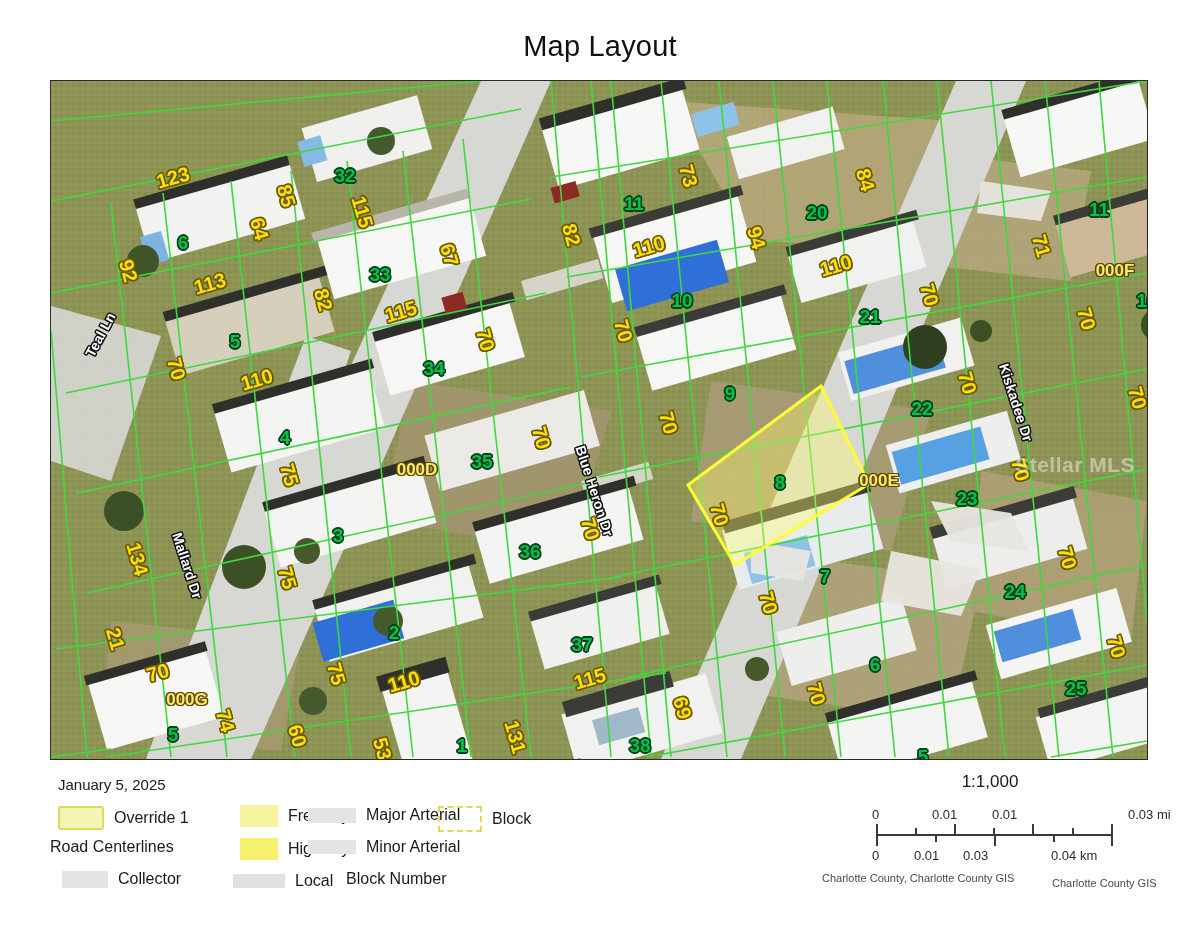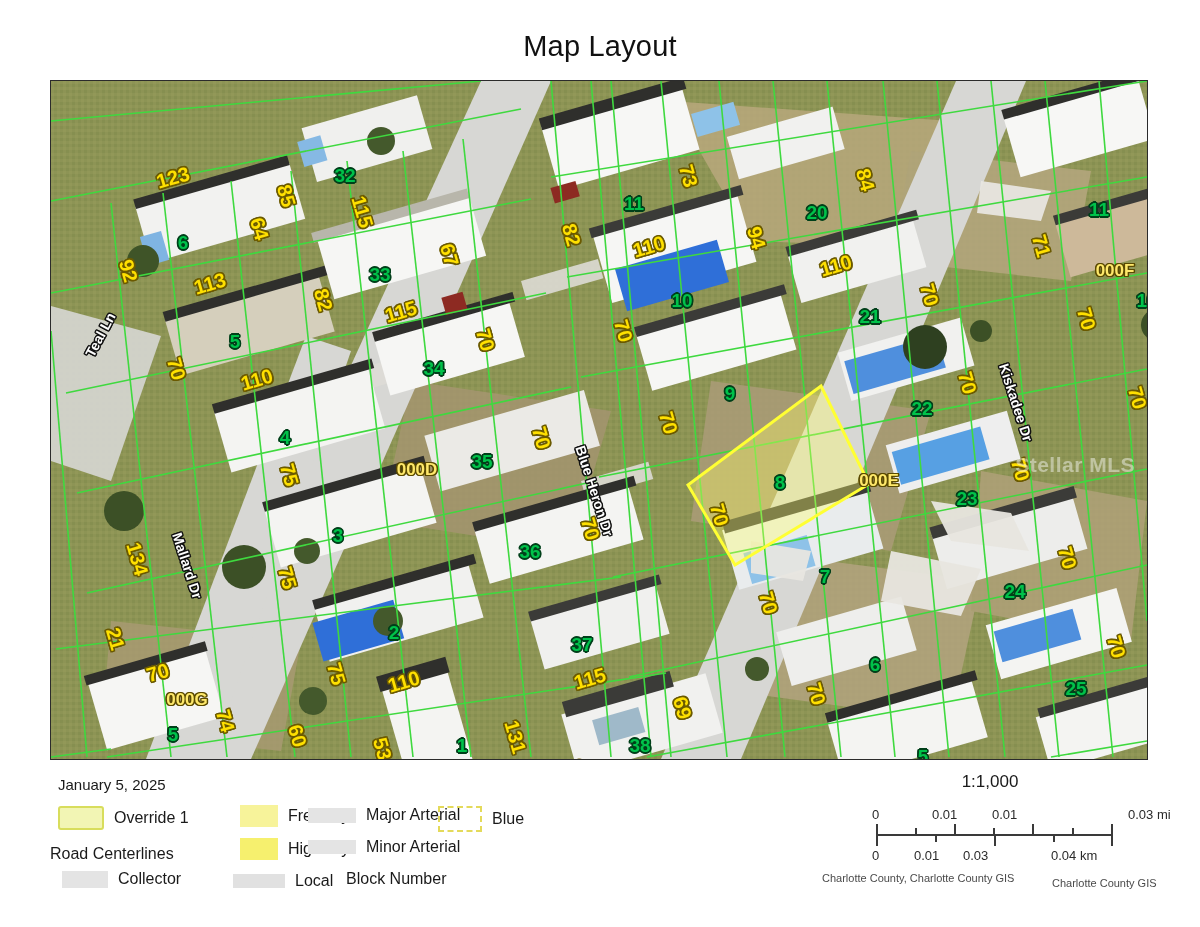--- a/index.html
+++ b/index.html
@@ -458,21 +458,21 @@
     </div>
   </div>
 
   <div class="legend">
     <div class="leg-date">January 5, 2025</div>
 
     <div class="leg-row" style="left:8px;top:36px;">
       <span class="sw sw-override"></span>
       <span class="leg-text">Override 1</span>
     </div>
-    <div class="leg-row" style="left:0px;top:68px;margin-top:7px;">
+    <div class="leg-row" style="left:0px;top:68px;">
       <span class="leg-text">Road Centerlines</span>
     </div>
     <div class="leg-row" style="left:12px;top:100px;">
       <span class="sw sw-collector"></span>
       <span class="leg-text">Collector</span>
     </div>
 
     <div class="leg-row" style="left:190px;top:35px;">
       <span class="sw sw-freeway"></span>
       <span class="leg-text">Freeway</span>
@@ -493,21 +493,21 @@
     <div class="leg-row" style="left:258px;top:68px;text-align:right;">
       <span class="sw sw-minor"></span>
       <span class="leg-text">Minor Arterial</span>
     </div>
     <div class="leg-row" style="left:296px;top:100px;">
       <span class="leg-text">Block Number</span>
     </div>
 
     <div class="leg-row" style="left:388px;top:36px;">
       <span class="sw sw-lots"></span>
-      <span class="leg-text">Blue</span>
+      <span class="leg-text">Block</span>
     </div>
   </div>
 
   <div class="scalebox">
     <div class="scale-ratio">1:1,000</div>
 
     <div class="sb-line"></div>
 
     <div class="sb-tick up" style="left:56px;"></div>
     <div class="sb-tick up small" style="left:95px;"></div>

